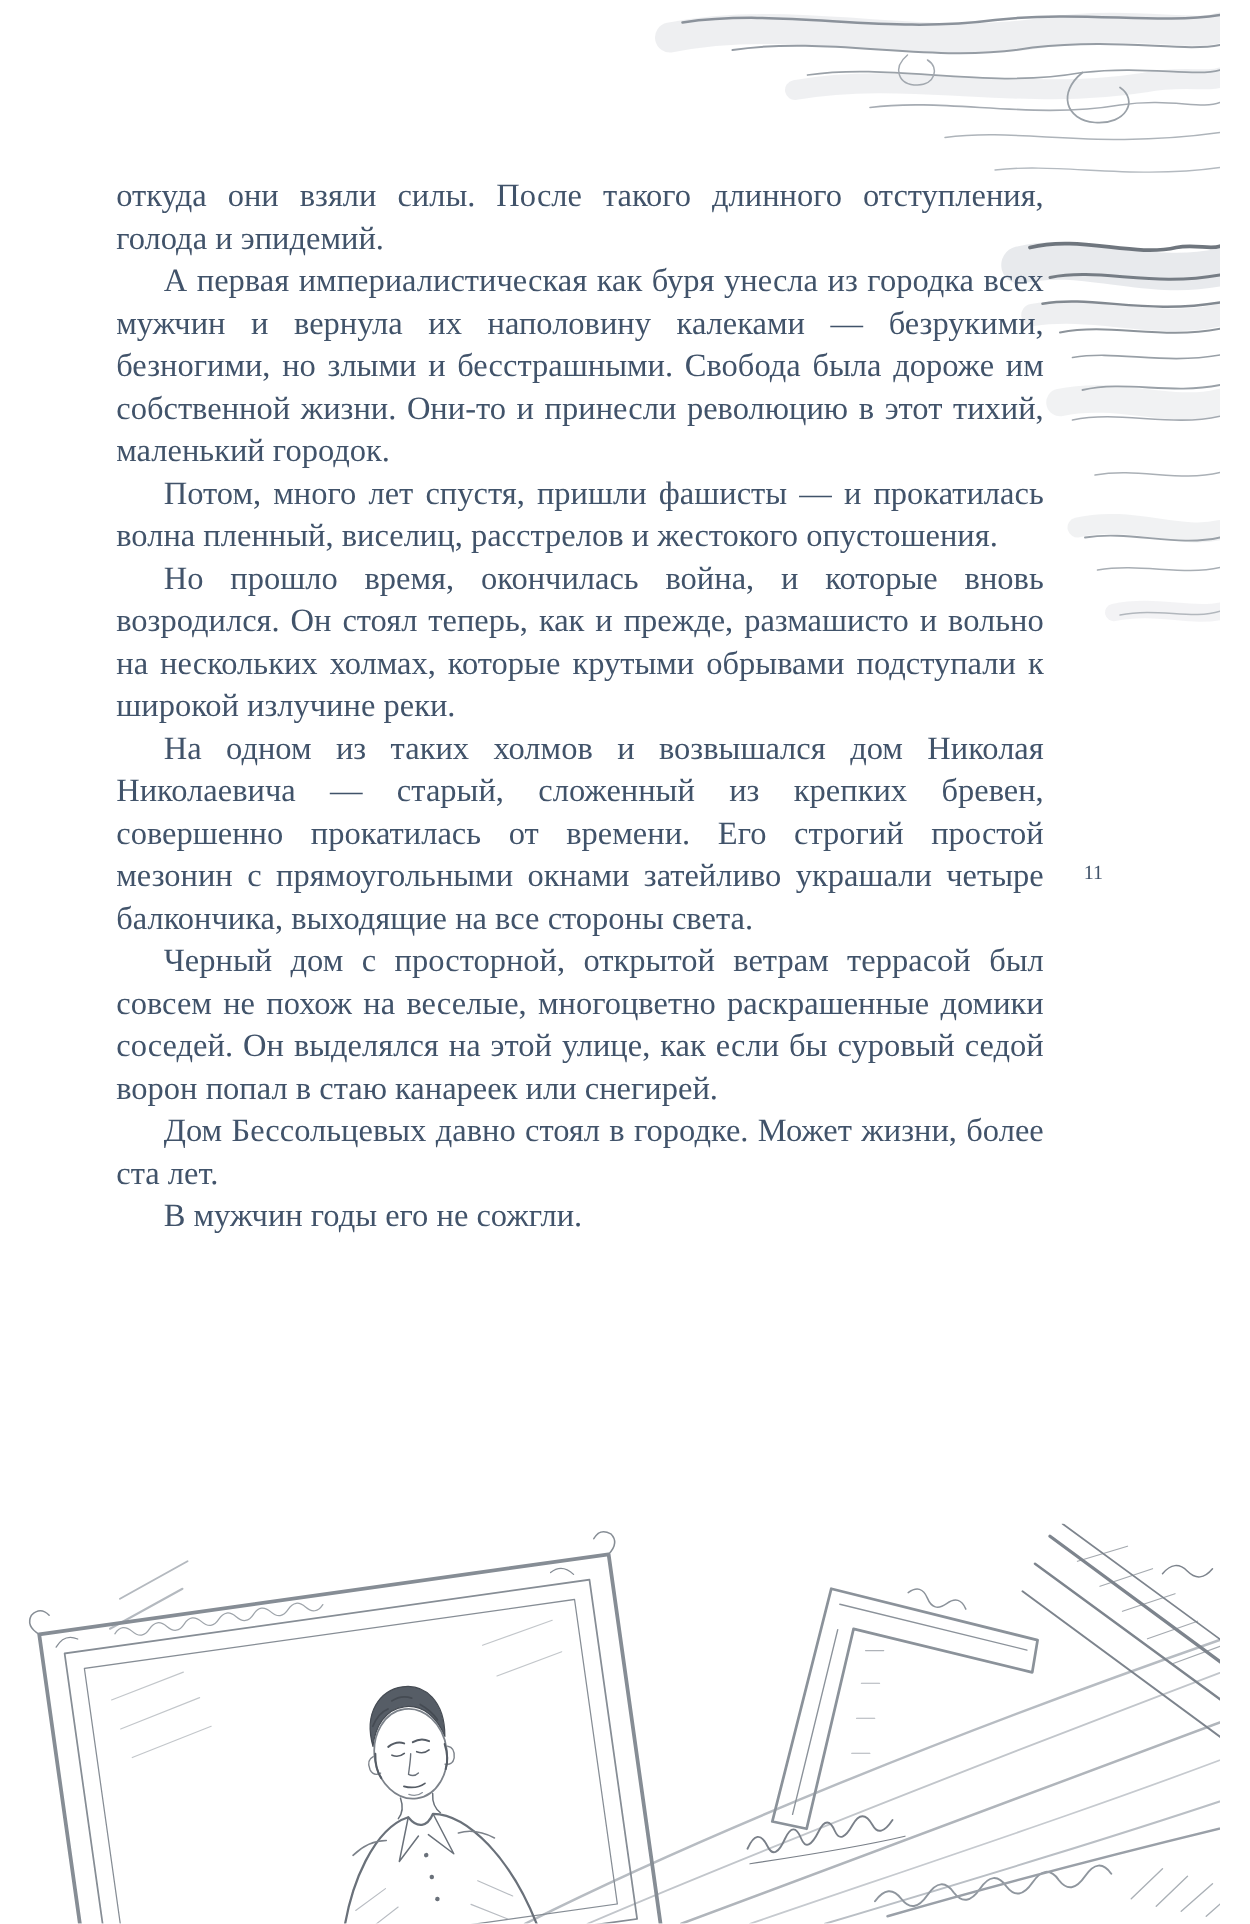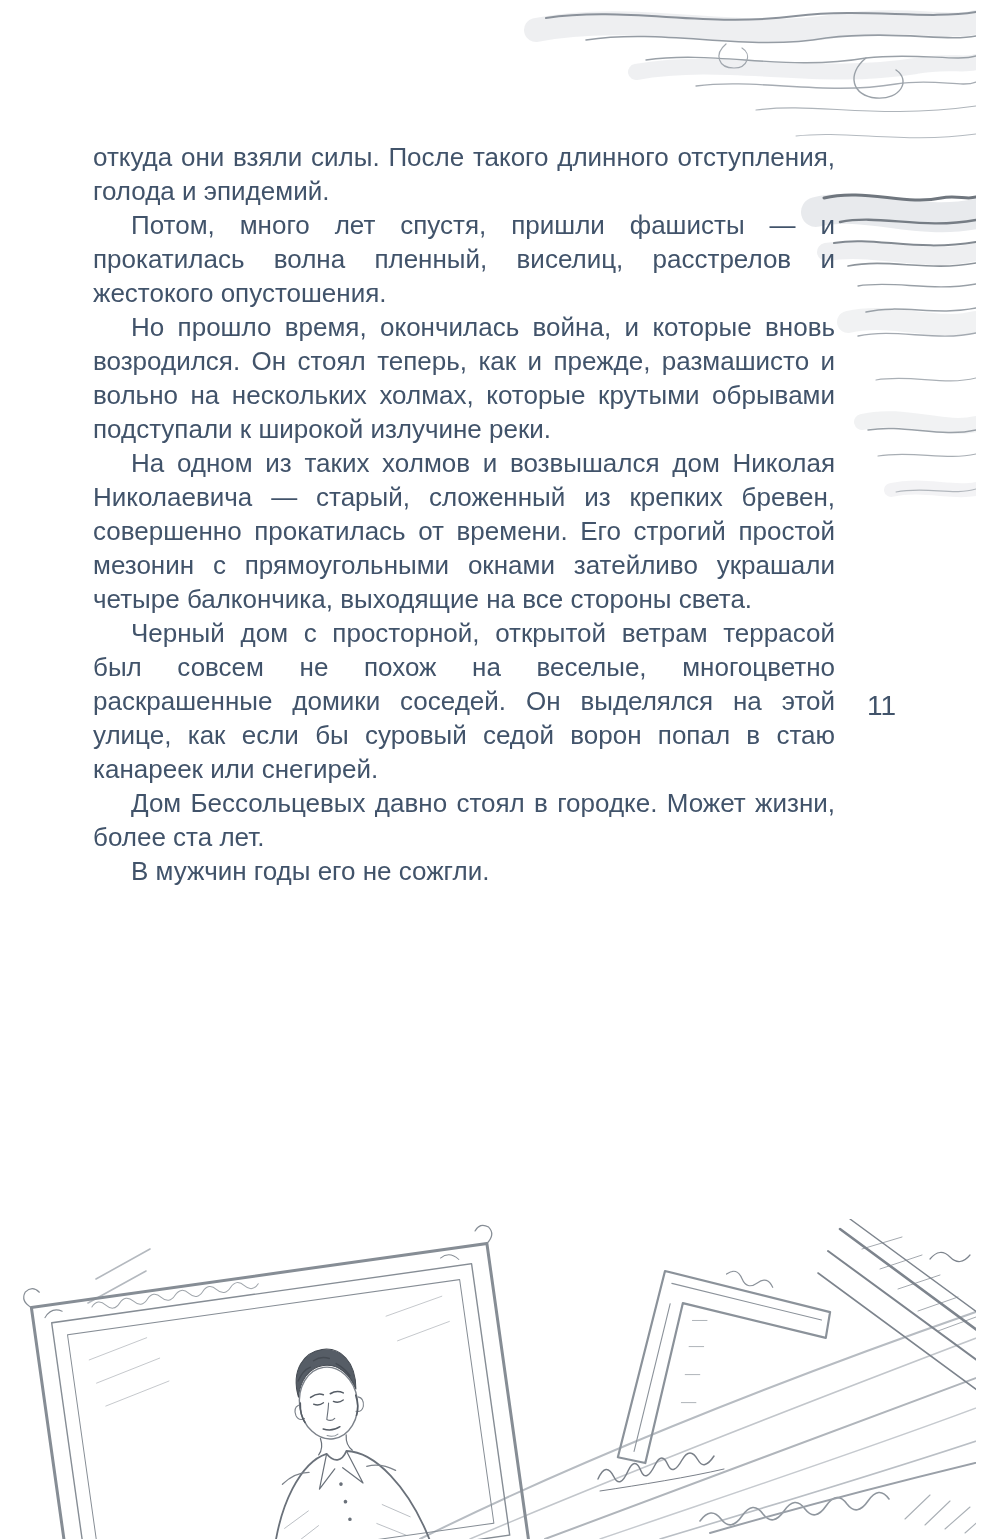--- a/index.html
+++ b/index.html
@@ -2,21 +2,21 @@
 <html lang="ru"><head>
 <meta charset="utf-8">
 <style>
   html, body { margin: 0; padding: 0; background: #ffffff; }
   .page {
     position: relative;
     width: 976px;
     height: 1539px;
     background: #ffffff;
     overflow: hidden;
-    font-family: Liberation Sans, sans-serif;
+    font-family: Liberation Serif, serif;
   }
   .top-art {
     position: absolute;
     top: 0; right: 0;
     width: 580px; height: 530px;
     z-index: 1;
   }
   .bottom-art {
     position: absolute;
     left: 0; bottom: 0;
@@ -34,21 +34,21 @@
     hyphens: auto;
     -webkit-hyphens: auto;
     z-index: 2;
   }
   .text-block p { margin: 0; }
   .text-block p.indent { text-indent: 38px; }
   .page-number {
     position: absolute;
     left: 867px; top: 690px;
     color: #41536a;
-    font-size: 28px;
+    font-size: 16px;
     z-index: 2;
   }
 </style>
 </head>
 <body>
 
 <div class="page">
 
   <svg class="top-art" viewBox="0 0 580 530" aria-hidden="true">
     <g fill="none" stroke-linecap="round" stroke-linejoin="round">
@@ -81,20 +81,21 @@
       <path d="M462,336 C500,328 540,342 580,333" stroke="#a4aab1" stroke-width="1.3"></path>
       <path d="M480,380 C515,374 548,386 580,378" stroke="#aab0b6" stroke-width="1.2"></path>
       <path d="M472,430 C508,424 545,438 580,430" stroke="#9aa1a8" stroke-width="1.5"></path>
       <path d="M482,456 C516,450 550,461 580,454" stroke="#a8aeb4" stroke-width="1.2"></path>
       <path d="M500,492 C530,486 558,496 580,489" stroke="#b2b7bd" stroke-width="1.1"></path>
     </g>
   </svg>
 
   <div class="text-block">
       <p>откуда они взяли силы. После такого длинного отступления, голода и эпидемий.</p>
+      <p class="indent">А первая империалистическая как буря унесла из городка всех мужчин и вернула их наполовину калеками — безрукими, безногими, но злыми и бесстрашными. Свобода была дороже им собственной жизни. Они-то и принесли революцию в этот тихий, маленький городок.</p>
       <p class="indent">Потом, много лет спустя, пришли фашисты — и прокатилась волна пленный, виселиц, расстрелов и жестокого опустошения.</p>
       <p class="indent">Но прошло время, окончилась война, и которые вновь возродился. Он стоял теперь, как и прежде, размашисто и вольно на нескольких холмах, которые крутыми обрывами подступали к широкой излучине реки.</p>
       <p class="indent">На одном из таких холмов и возвышался дом Николая Николаевича — старый, сложенный из крепких бревен, совершенно прокатилась от времени. Его строгий простой мезонин с прямоугольными окнами затейливо украшали четыре балкончика, выходящие на все стороны света.</p>
       <p class="indent">Черный дом с просторной, открытой ветрам террасой был совсем не похож на веселые, многоцветно раскрашенные домики соседей. Он выделялся на этой улице, как если бы суровый седой ворон попал в стаю канареек или снегирей.</p>
       <p class="indent">Дом Бессольцевых давно стоял в городке. Может жизни, более ста лет.</p>
       <p class="indent">В мужчин годы его не сожгли.</p>
     </div>
 
   <div class="page-number">11</div>
 

